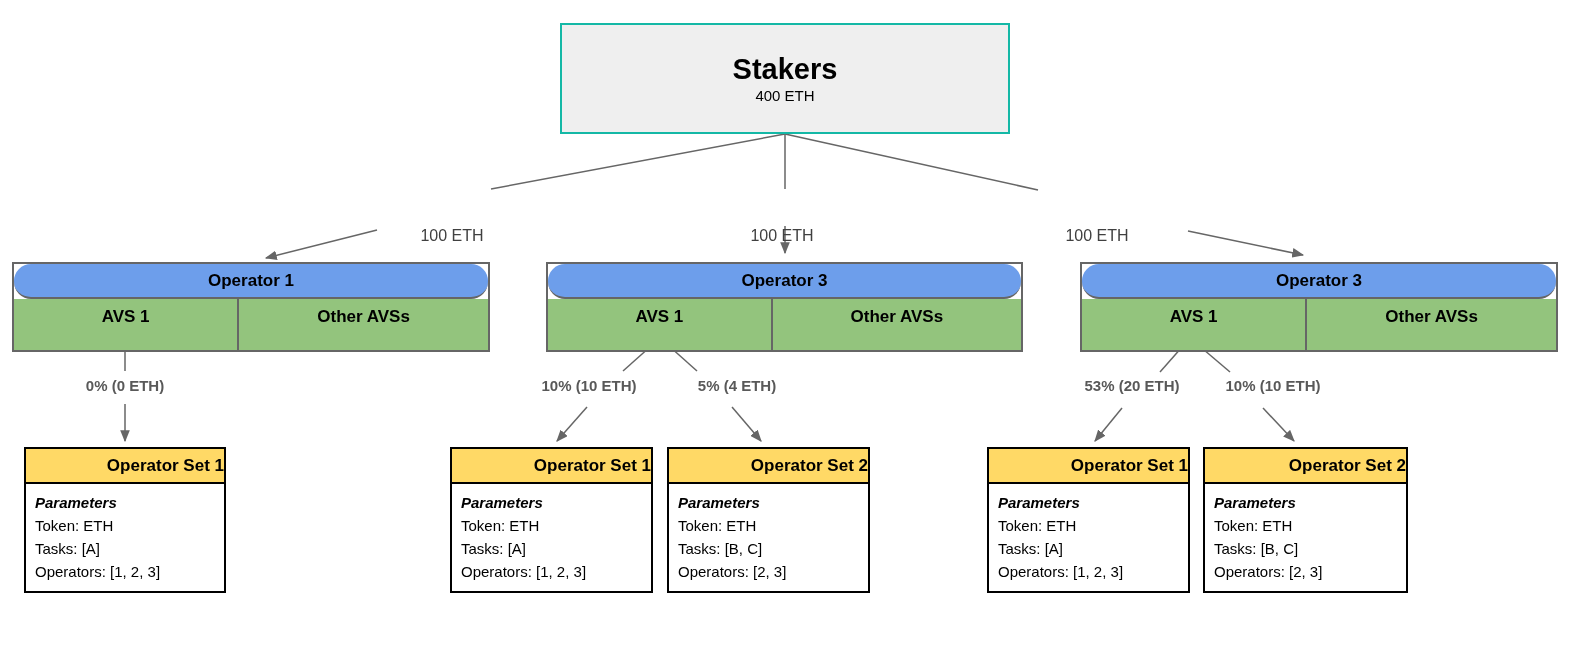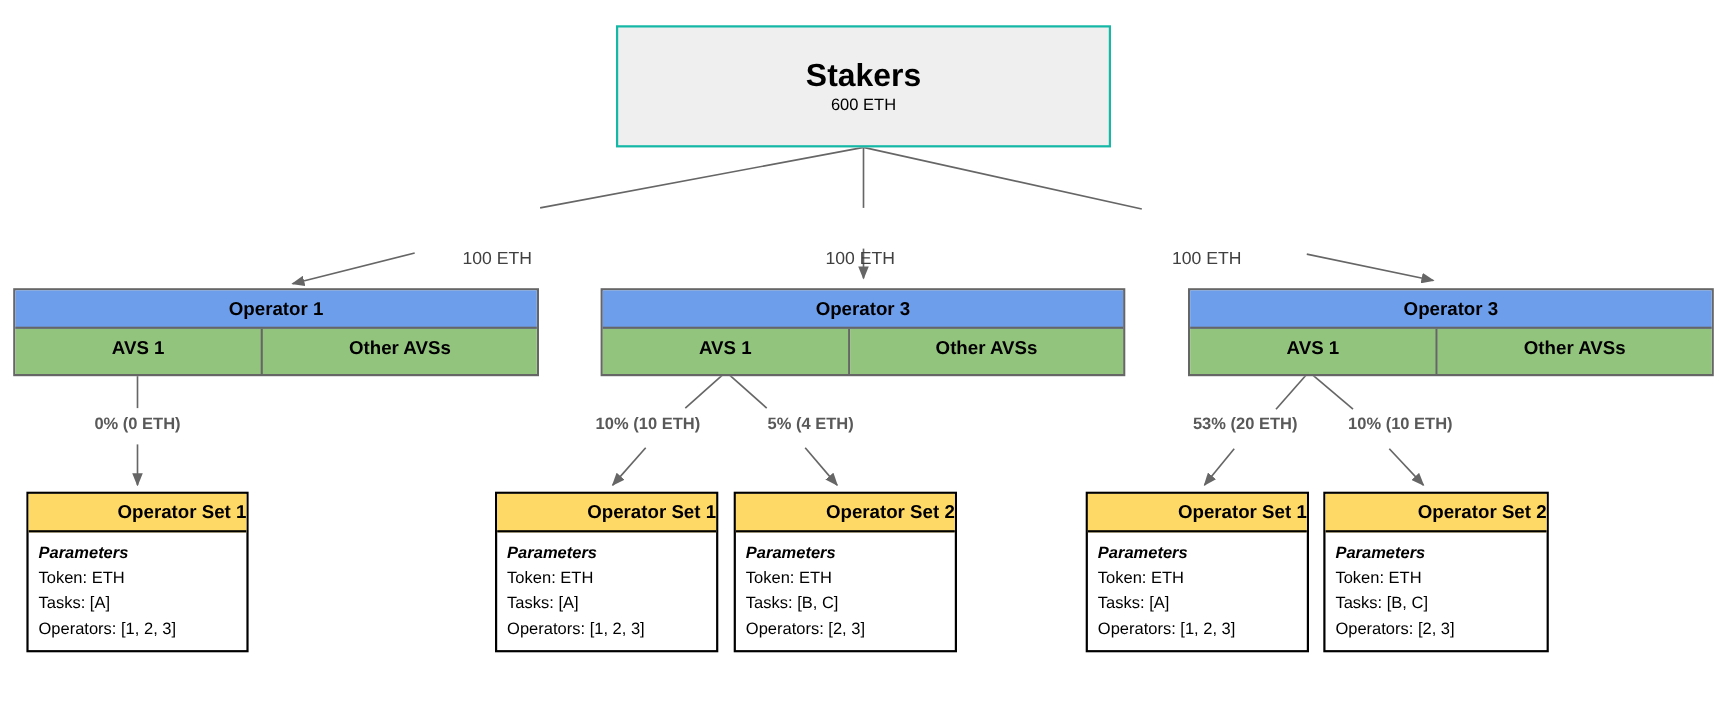--- a/index.html
+++ b/index.html
@@ -47,23 +47,23 @@
   .op-box {
     top: 262px;
     border: 2px solid #666;
     background: #fff;
   }
   .op-header {
     height: 33px; line-height: 33px;
     background: var(--operator-header, #6d9eeb);
     border-bottom: 2px solid #666;
     text-align: center;
-    font-size: 17px; font-weight: bold; color: #000;
-  }
-  .op-cells { display: flex; height: 41px; }
+    font-size: 17px; font-weight: bold; color: #000; border-radius: 17px;
+  }
+  .op-cells { display: flex; height: 51px; }
   .op-cell {
     background: var(--avs-cell, #93c47d);
     line-height: 35px; text-align: center;
     font-size: 17px; font-weight: bold; color: #000;
     box-sizing: border-box;
   }
   .op-cell.avs { width: 47.5%; border-right: 2px solid #666; }
   .op-cell.other { width: 52.5%; }
 
   
@@ -135,21 +135,21 @@
       <line x1="1122" y1="408" x2="1095" y2="441" marker-end="url(#arrow)"></line>
     </g>
     <g>
       <line x1="1190" y1="338" x2="1230" y2="372"></line>
       <line x1="1263" y1="408" x2="1294" y2="441" marker-end="url(#arrow)"></line>
     </g>
   </svg>
 
   <div class="abs stakers-box">
     <div class="stakers-title">Stakers</div>
-    <div class="stakers-amount">600 ETH</div>
+    <div class="stakers-amount">400 ETH</div>
   </div>
 
   <div class="dist-label" style="left:452px; top:199px;">100 ETH</div>
   <div class="dist-label" style="left:782px; top:199px;">100 ETH</div>
   <div class="dist-label" style="left:1097px; top:199px;">100 ETH</div>
 
   <div class="abs op-box" style="left:12px; width:478px;">
     <div class="op-header">Operator 1</div>
     <div class="op-cells">
       <div class="op-cell avs">AVS 1</div>

